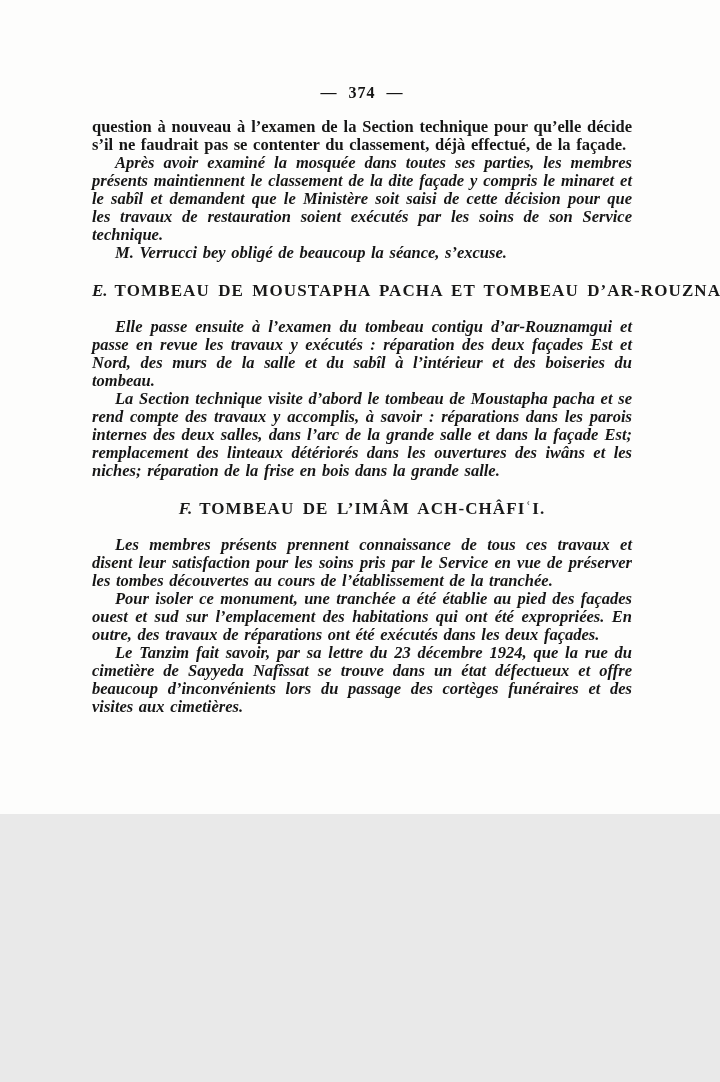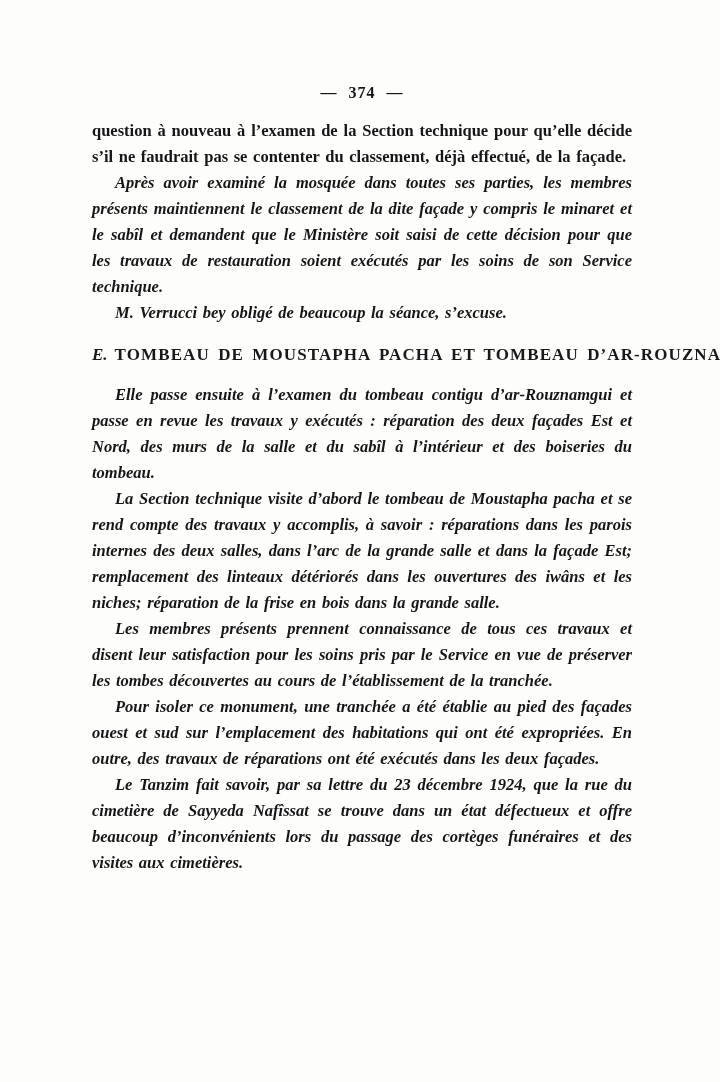--- a/index.html
+++ b/index.html
@@ -4,21 +4,21 @@
 <title>— 374 —</title>
 <style>
   html, body {
     margin: 0;
     padding: 0;
     background: #e9e9e9;
   }
   .scan-page {
     position: relative;
     width: 720px;
-    height: 1082px;
+    height: 814px;
     margin: 0 auto;
     background: #fdfdfc;
     overflow: hidden;
     color: #141414;
     font-family: "Liberation Serif", "DejaVu Serif", serif;
   }
   .text-column {
     position: absolute;
     left: 92px;
     top: 84px;
@@ -29,21 +29,21 @@
     font-size: 16px;
     font-weight: bold;
     letter-spacing: 1px;
     word-spacing: 6px;
     margin: 0 0 16px 0;
     color: #151515;
   }
   p.body-par {
     margin: 0;
     font-size: 16.5px;
-    line-height: 26px;
+    line-height: 18px;
     font-weight: bold;
     text-align: justify;
     word-spacing: 1.5px;
     color: #161616;
   }
   p.body-par.indent {
     text-indent: 23px;
     font-style: italic;
   }
   .section-heading {
@@ -77,20 +77,23 @@
     <p class="body-par indent">M. Verrucci bey obligé de beaucoup la séance, s’excuse.</p>
 
     <div class="section-heading">
       <span class="letter">E.</span><span>TOMBEAU DE MOUSTAPHA PACHA ET TOMBEAU D’AR-ROUZNAMGUI.</span>
     </div>
 
     <p class="body-par indent">Elle passe ensuite à l’examen du tombeau contigu d’ar-Rouznamgui et passe en revue les travaux y exécutés : réparation des deux façades Est et Nord, des murs de la salle et du sabîl à l’intérieur et des boiseries du tombeau.</p>
 
     <p class="body-par indent">La Section technique visite d’abord le tombeau de Moustapha pacha et se rend compte des travaux y accomplis, à savoir : réparations dans les parois internes des deux salles, dans l’arc de la grande salle et dans la façade Est; remplacement des linteaux détériorés dans les ouvertures des iwâns et les niches; réparation de la frise en bois dans la grande salle.</p>
 
+    <div class="section-heading">
+      <span class="letter">F.</span><span>TOMBEAU DE L’IMÂM ACH-CHÂFIʿI.</span>
+    </div>
 
     <p class="body-par indent">Les membres présents prennent connaissance de tous ces travaux et disent leur satisfaction pour les soins pris par le Service en vue de préserver les tombes découvertes au cours de l’établissement de la tranchée.</p>
 
     <p class="body-par indent">Pour isoler ce monument, une tranchée a été établie au pied des façades ouest et sud sur l’emplacement des habitations qui ont été expropriées. En outre, des travaux de réparations ont été exécutés dans les deux façades.</p>
 
 
     <p class="body-par indent">Le Tanzim fait savoir, par sa lettre du 23 décembre 1924, que la rue du cimetière de Sayyeda Nafîssat se trouve dans un état défectueux et offre beaucoup d’inconvénients lors du passage des cortèges funéraires et des visites aux cimetières.</p>
 
   </div>
 </div>

